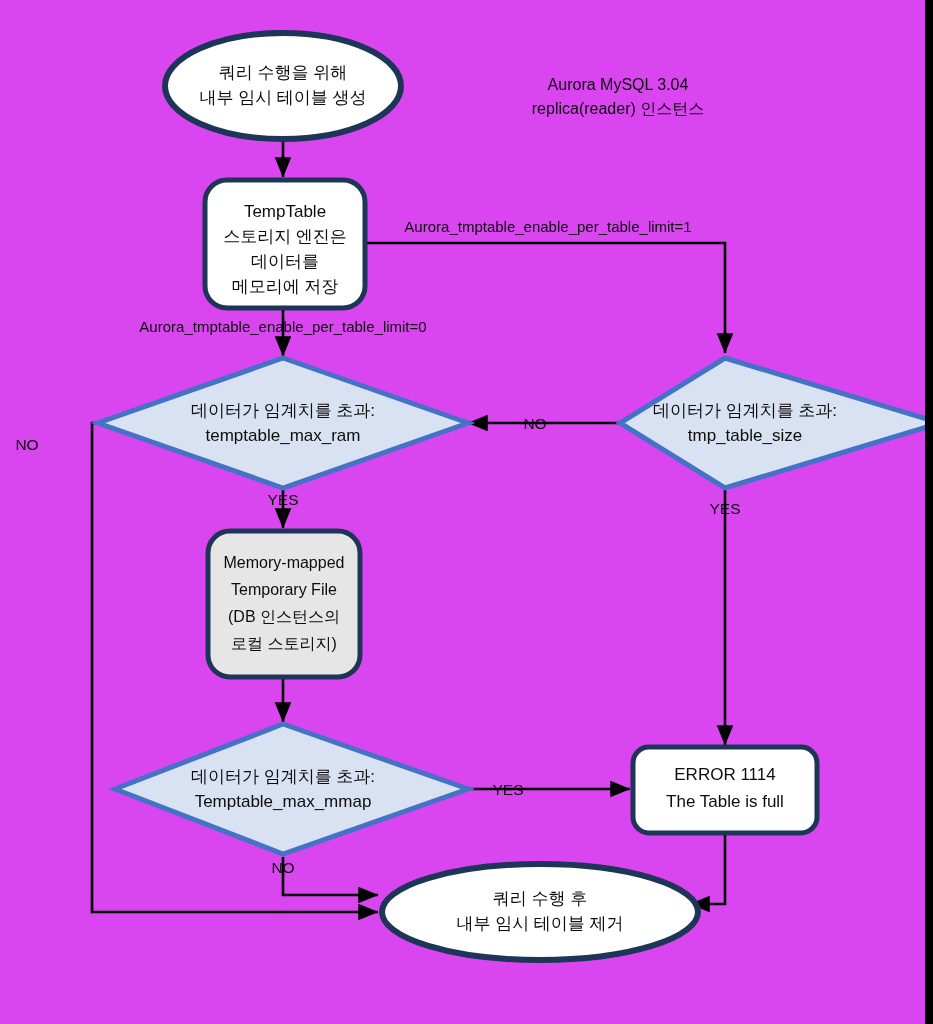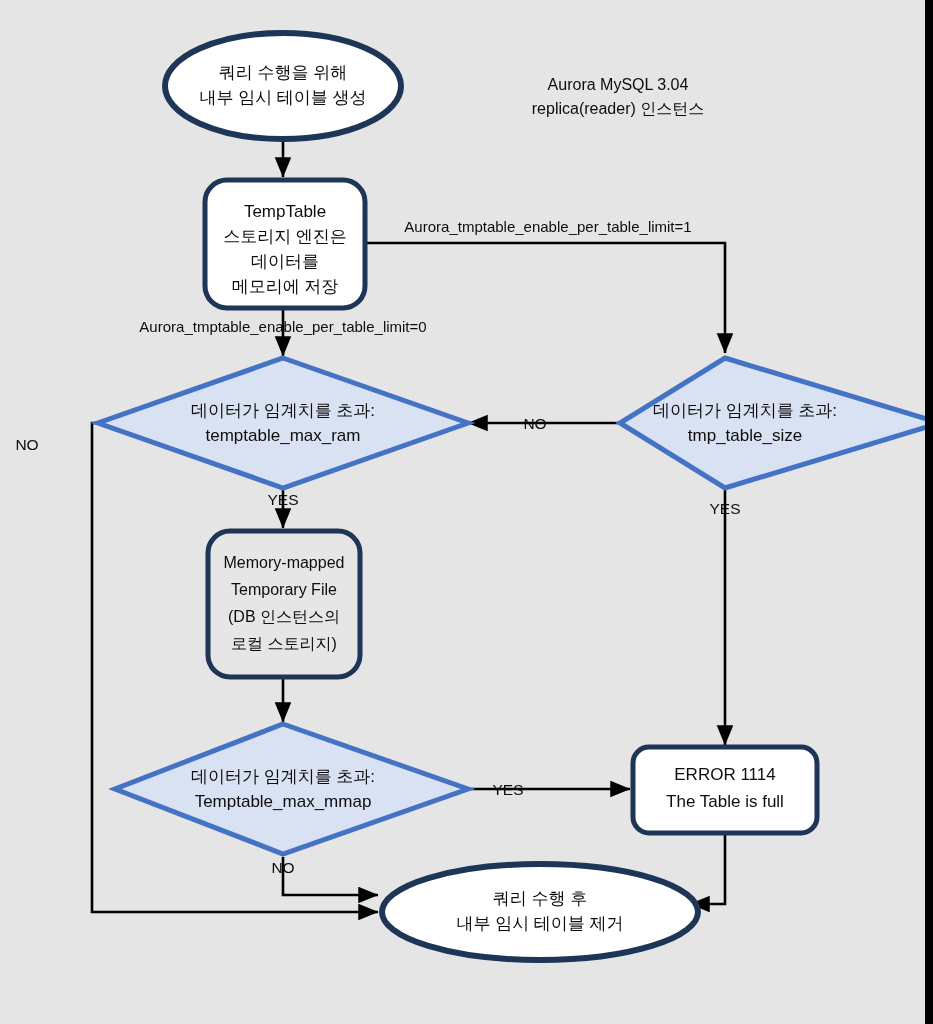--- a/index.html
+++ b/index.html
@@ -7,21 +7,21 @@
     padding: 0;
     background: #ffffff;
   }
   body {
     font-family: "Liberation Sans", "DejaVu Sans", sans-serif;
   }
   #page {
     position: relative;
     width: 933px;
     height: 1024px;
-    background: #e5e5e5;
+    background: #d946ef;
     overflow: hidden;
   }
   #flow-svg {
     position: absolute;
     top: 0;
     left: 0;
     width: 933px;
     height: 1024px;
   }
   .node-text {

